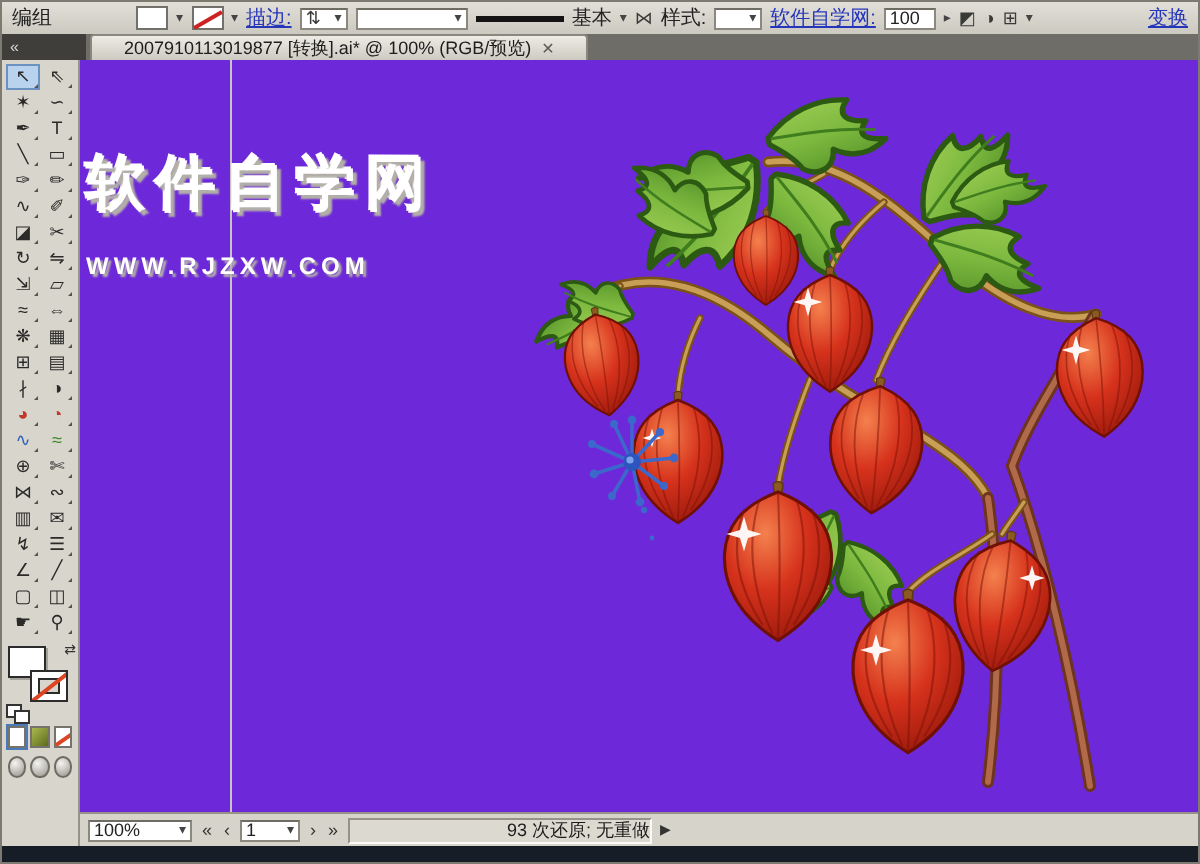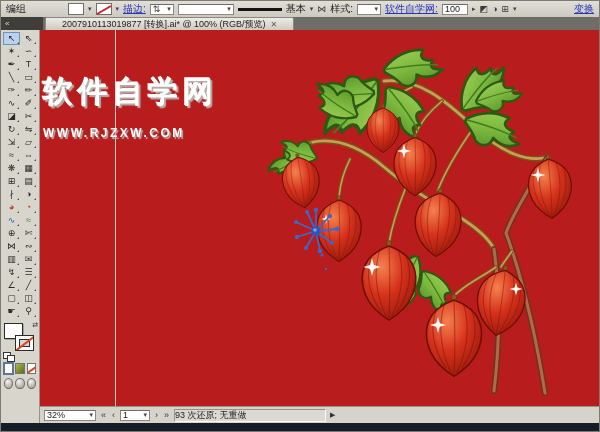--- a/index.html
+++ b/index.html
@@ -53,21 +53,21 @@
   .sb{width:10px;height:9px;border:1px solid #76736c;position:relative;}
   .sb-color{background:#fff;box-shadow:0 0 0 1px #4a7ab8;}
   .sb-gradient{background:linear-gradient(135deg,#aab84e,#5d6c1e);}
   .sb-none{background:#fff;overflow:hidden;}
   .sb-none::after{content:"";position:absolute;left:-2px;right:-2px;top:50%;height:2px;background:#d42;transform:rotate(-35deg);}
   .screen-modes{display:flex;gap:2px;padding:3px 3px;flex:none;}
   .sm{width:9px;height:9px;border-radius:50%;border:1px solid #6f6c64;
     background:radial-gradient(circle at 35% 30%,#f4f3f0,#97948b);}
   
   .canvas-col{flex:1;display:flex;flex-direction:column;min-width:0;}
-  .canvas{flex:1;background:#b91c1c;position:relative;overflow:hidden;}
+  .canvas{flex:1;background:#6d28d9;position:relative;overflow:hidden;}
   .artboard-line{position:absolute;left:75px;top:0;bottom:0;width:1px;background:#c7c5bf;}
   .watermark{position:absolute;left:3px;top:42px;color:#ffffff;pointer-events:none;}
   .wm-title{font-size:30px;font-weight:bold;letter-spacing:5px;
     text-shadow:2px 2px 1px #b3b0a8,-1px -1px 0 #ffffff;}
   .wm-sub{font-size:12px;font-weight:bold;letter-spacing:2.5px;margin-top:13px;
     text-shadow:1.5px 1.5px 1px #b3b0a8;}
   .plant-svg{position:absolute;left:226px;top:9px;width:330px;height:368px;}
   
   .br-o{fill:none;stroke:var(--branch_dark);stroke-width:5.5;stroke-linecap:round;}
   .br-i{fill:none;stroke:var(--branch_tan);stroke-width:2.8;stroke-linecap:round;}
@@ -86,21 +86,21 @@
   .stA{stop-color:var(--lantern_light);} .stB{stop-color:var(--lantern_red);} .stC{stop-color:var(--lantern_dark);}
   .stL1{stop-color:#a9d45c;} .stL2{stop-color:var(--leaf_green);} .stL3{stop-color:var(--leaf_dark);}
   
   .status-bar{height:16px;flex:none;background:#d6d3cb;border-top:1px solid #989288;
     display:flex;align-items:center;gap:4px;padding:0 4px;font-size:9px;}
   .zoom-field{width:52px;}
   .page-field{width:30px;}
   .nav-btn{color:#33322f;font-size:9px;cursor:pointer;padding:0 1px;}
   .status-field{width:150px;height:11px;background:#dcd9d1;border:1px solid #979289;
     border-bottom-color:#fbfaf7;border-right-color:#fbfaf7;display:flex;align-items:center;
-    justify-content:flex-start;font-size:9px;color:#1c1c1a;}
+    justify-content:flex-end;font-size:9px;color:#1c1c1a;}
   .status-flyout{font-size:7px;color:#333;}
   .bottom-strip{position:absolute;left:0;right:0;bottom:0;height:8px;background:#161d26;}
 </style>
 </head>
 <body>
 
 <div class="app">
 
   <div class="control-bar">
     <span class="cb-label">编组</span>
@@ -342,21 +342,21 @@
                 <circle cx="10" cy="38" r="1.2"></circle>
             </g>
             <circle cx="0" cy="0" r="4.5" fill="#2c55be"></circle>
             <circle cx="-1" cy="-1" r="1.8" fill="#7fa2ec"></circle>
           </g>
         </svg>
       </div>
 
       <div class="status-bar">
         <span class="field zoom-field">
-          <span>32%</span>
+          <span>100%</span>
           <span class="dd">▾</span>
         </span>
         <span class="nav-btn">«</span>
         <span class="nav-btn">‹</span>
         <span class="field page-field">
           <span>1</span>
           <span class="dd">▾</span>
         </span>
         <span class="nav-btn">›</span>
         <span class="nav-btn">»</span>

